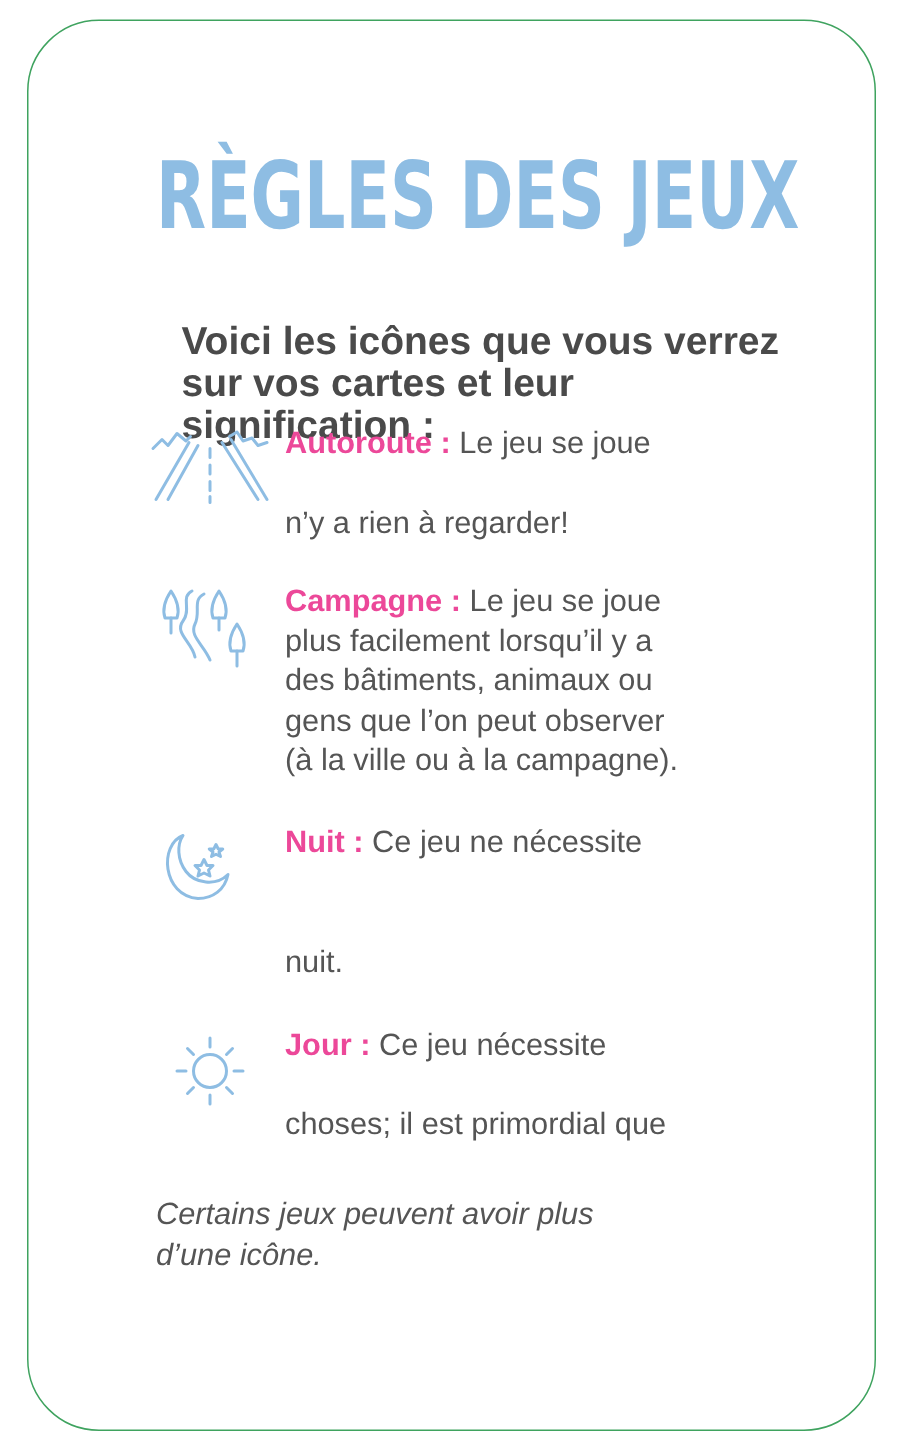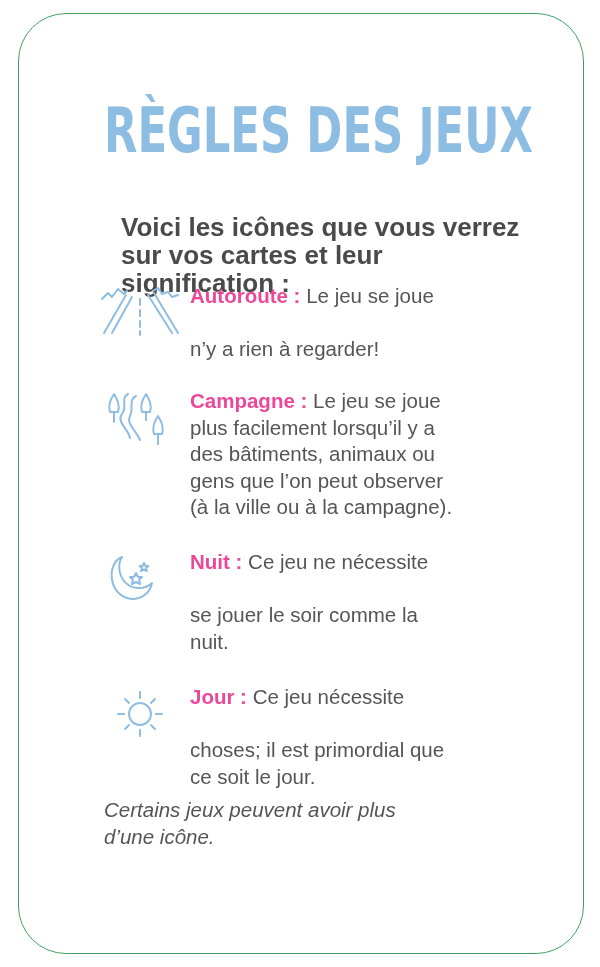--- a/index.html
+++ b/index.html
@@ -86,37 +86,36 @@
   <div class="icon" style="top:4px;">
     <svg width="70" height="60" viewBox="0 0 70 60">
       <path class="stroke" d="M22 4 C6 10 8 44 32 46 C42 46 50 40 52 30 C44 38 30 36 24 28 C18 20 18 10 22 4 Z"></path>
       <path class="stroke" d="M36 20 L38 24 L42 24 L39 27 L40 31 L36 29 L32 31 L33 27 L30 24 L34 24 Z"></path>
       <path class="stroke" d="M44 10 L45.5 13 L48.5 13 L46 15 L47 18 L44 16.5 L41 18 L42 15 L39.5 13 L42.5 13 Z"></path>
     </svg>
   </div>
   <div class="text">
     <b>Nuit :</b><span> Ce jeu ne nécessite</span><br>
     <br>
-    <span>se jouer le soir comme la</span><br>
+    <br>
     <span>nuit.</span>
   </div>
 </div>
 
 <div class="item" style="top:684px;">
   <div class="icon" style="top:4px;">
     <svg width="70" height="60" viewBox="0 0 70 60">
       <circle class="stroke" cx="40" cy="26" r="11"></circle>
       <path class="stroke" d="M40 4 L40 10 M40 42 L40 48 M18 26 L24 26 M56 26 L62 26"></path>
       <path class="stroke" d="M25 11 L29 15 M51 37 L55 41 M55 11 L51 15 M29 37 L25 41"></path>
     </svg>
   </div>
   <div class="text">
     <b>Jour :</b><span> Ce jeu nécessite</span><br>
     <br>
     <span>choses; il est primordial que</span><br>
-    <span>ce soit le jour.</span>
   </div>
 </div>
 
 <p class="note">
   <span>Certains jeux peuvent avoir plus</span><br>
   <span>d’une icône.</span>
 </p>
 
 </body></html>

